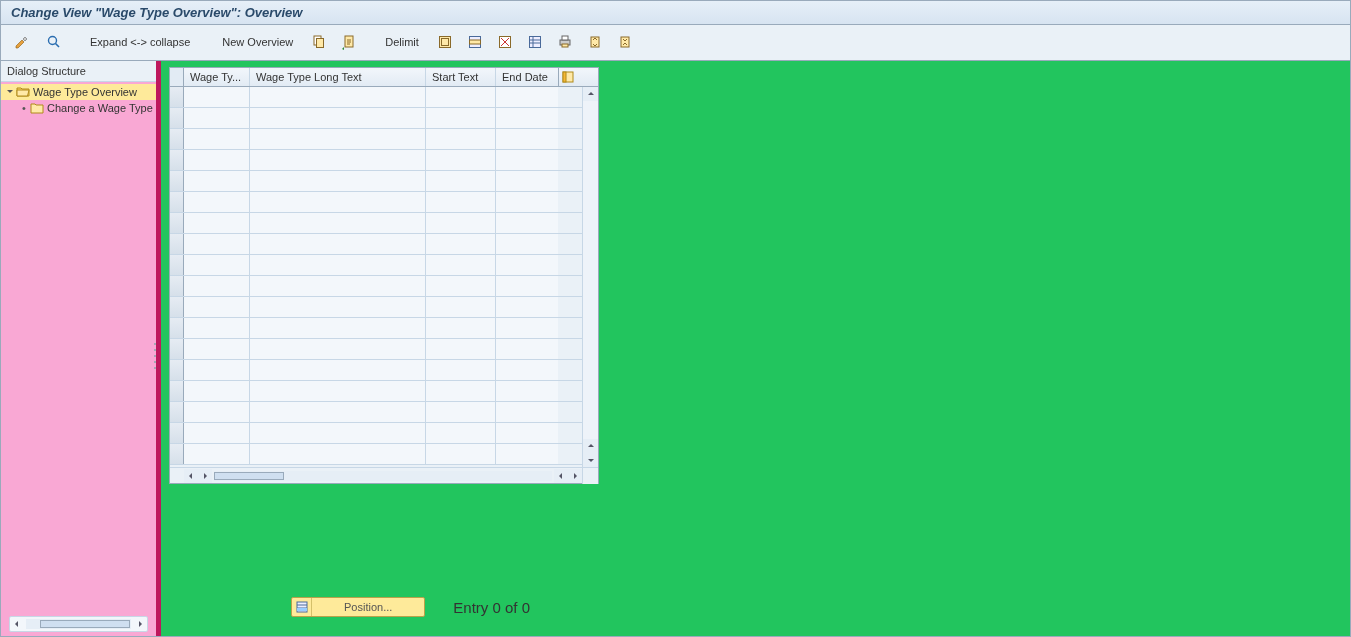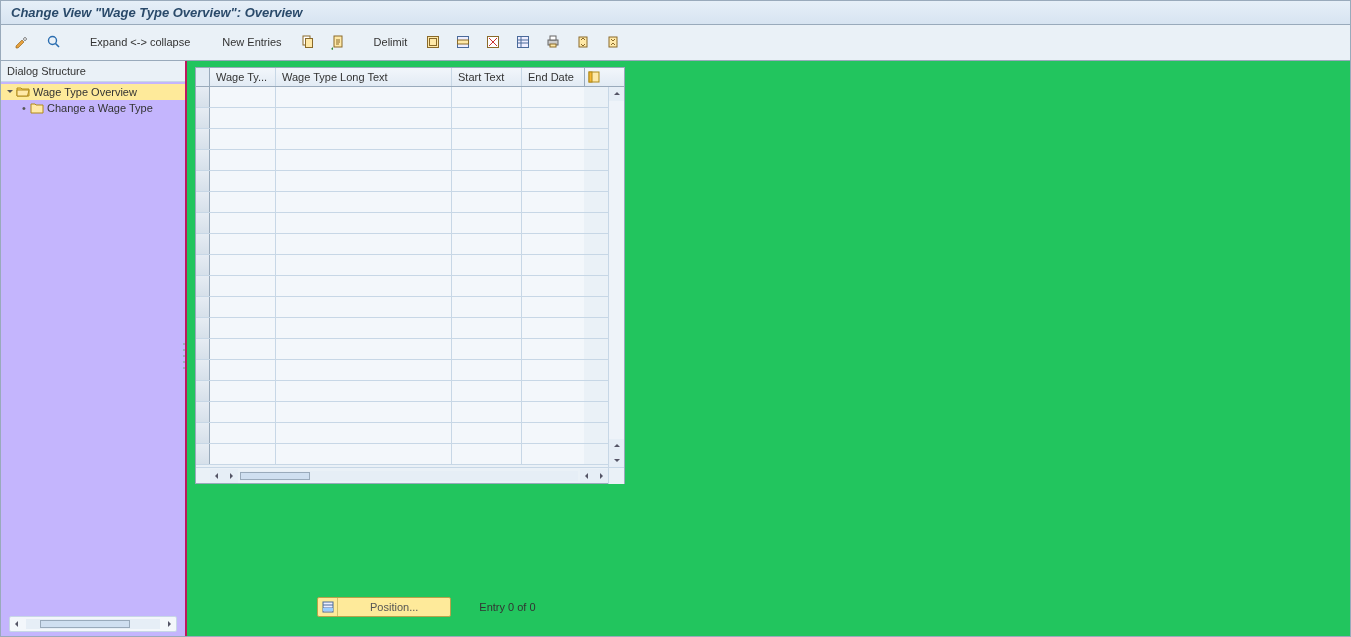--- a/index.html
+++ b/index.html
@@ -15,21 +15,21 @@
   .tb-btn{display:inline-flex;align-items:center;justify-content:center;height:22px;min-width:22px;padding:0 4px;background:transparent;border:1px solid transparent;border-radius:3px;cursor:pointer}
   .tb-text{padding:0 8px;font-size:11px;color:#333}
   .tb-sep{width:6px}
   .icon{display:inline-flex;align-items:center;justify-content:center}
   svg{display:block}
 
   .watermark{position:absolute;left:270px;top:3px;font-size:20px;font-weight:bold;color:rgba(220,60,30,0.25);font-family:Georgia,serif;letter-spacing:1px;pointer-events:none}
 
   
   .main{display:flex;height:calc(100% - 60px)}
-  .left-pane{width:186px;background:#c4b5fd;border-right:2px solid #be185d;position:relative}
+  .left-pane{width:160px;background:#f9a8d4;border-right:5px solid #be185d;position:relative}
   .right-pane{flex:1;background:#22c55e;position:relative}
 
   
   .tree-title{padding:4px 6px;font-size:11px;color:#333;background:#eaf1f7;border-bottom:1px solid #c7d7e6}
   .tree{padding:2px 0}
   .tree-row{display:flex;align-items:center;height:16px;padding:1px 2px 1px 4px;cursor:pointer;white-space:nowrap;overflow:hidden}
   .tree-row.selected{background:#feea9a}
   .tree-caret{width:10px;display:inline-flex;align-items:center;justify-content:center;color:#555}
   .tree-indent{display:inline-block;width:14px}
   .tree-bullet{width:10px;display:inline-flex;align-items:center;justify-content:center;color:#555}
@@ -63,21 +63,21 @@
   .grid-hscroll{height:16px;border-top:1px solid #c7d7e6;display:flex;align-items:center;background:#eaf1f7}
   .grid-hscroll .hs-btn{background:#e6eef6;height:14px}
   .grid-hscroll .hs-track{height:10px}
   .grid-hscroll .corner{width:16px;height:16px;border-left:1px solid #c7d7e6;background:#eaf1f7}
 
   
   .position-wrap{position:absolute;left:130px;top:536px;display:flex;align-items:center;gap:28px}
   .position-btn{display:flex;align-items:center;height:20px;background:#feea9a;border:1px solid #b9a24a;border-radius:2px;cursor:pointer}
   .position-btn .pb-icon{width:20px;height:100%;display:flex;align-items:center;justify-content:center;border-right:1px solid #d4c06a}
   .position-btn .pb-label{padding:0 32px;font-size:11px;color:#555}
-  .entry-status{font-size:11px;color:#333}
+  .entry-status{font-size:15px;color:#333}
 
   
   .w-wt{width:66px}
   .w-wtlt{width:176px}
   .w-sd{width:70px}
   .w-ed{width:62px}
 </style>
 </head>
 <body>
 
@@ -107,21 +107,21 @@
         </span>
       </div>
 
       <div class="tb-sep"></div>
       <div class="tb-btn tb-text">
         <span>Expand &lt;-&gt; collapse</span>
       </div>
 
       <div class="tb-sep"></div>
       <div class="tb-btn tb-text">
-        <span>New Entries</span>
+        <span>New Overview</span>
       </div>
 
       <div class="tb-btn">
         <span class="icon">
           <svg width="16" height="16" viewBox="0 0 16 16">
               <rect x="3" y="2" width="7" height="9" fill="#fff" stroke="#8a6a2a"></rect>
               <rect x="5.5" y="4.5" width="7" height="9" fill="#ffe9a8" stroke="#8a6a2a"></rect>
             </svg>
         </span>
       </div>

